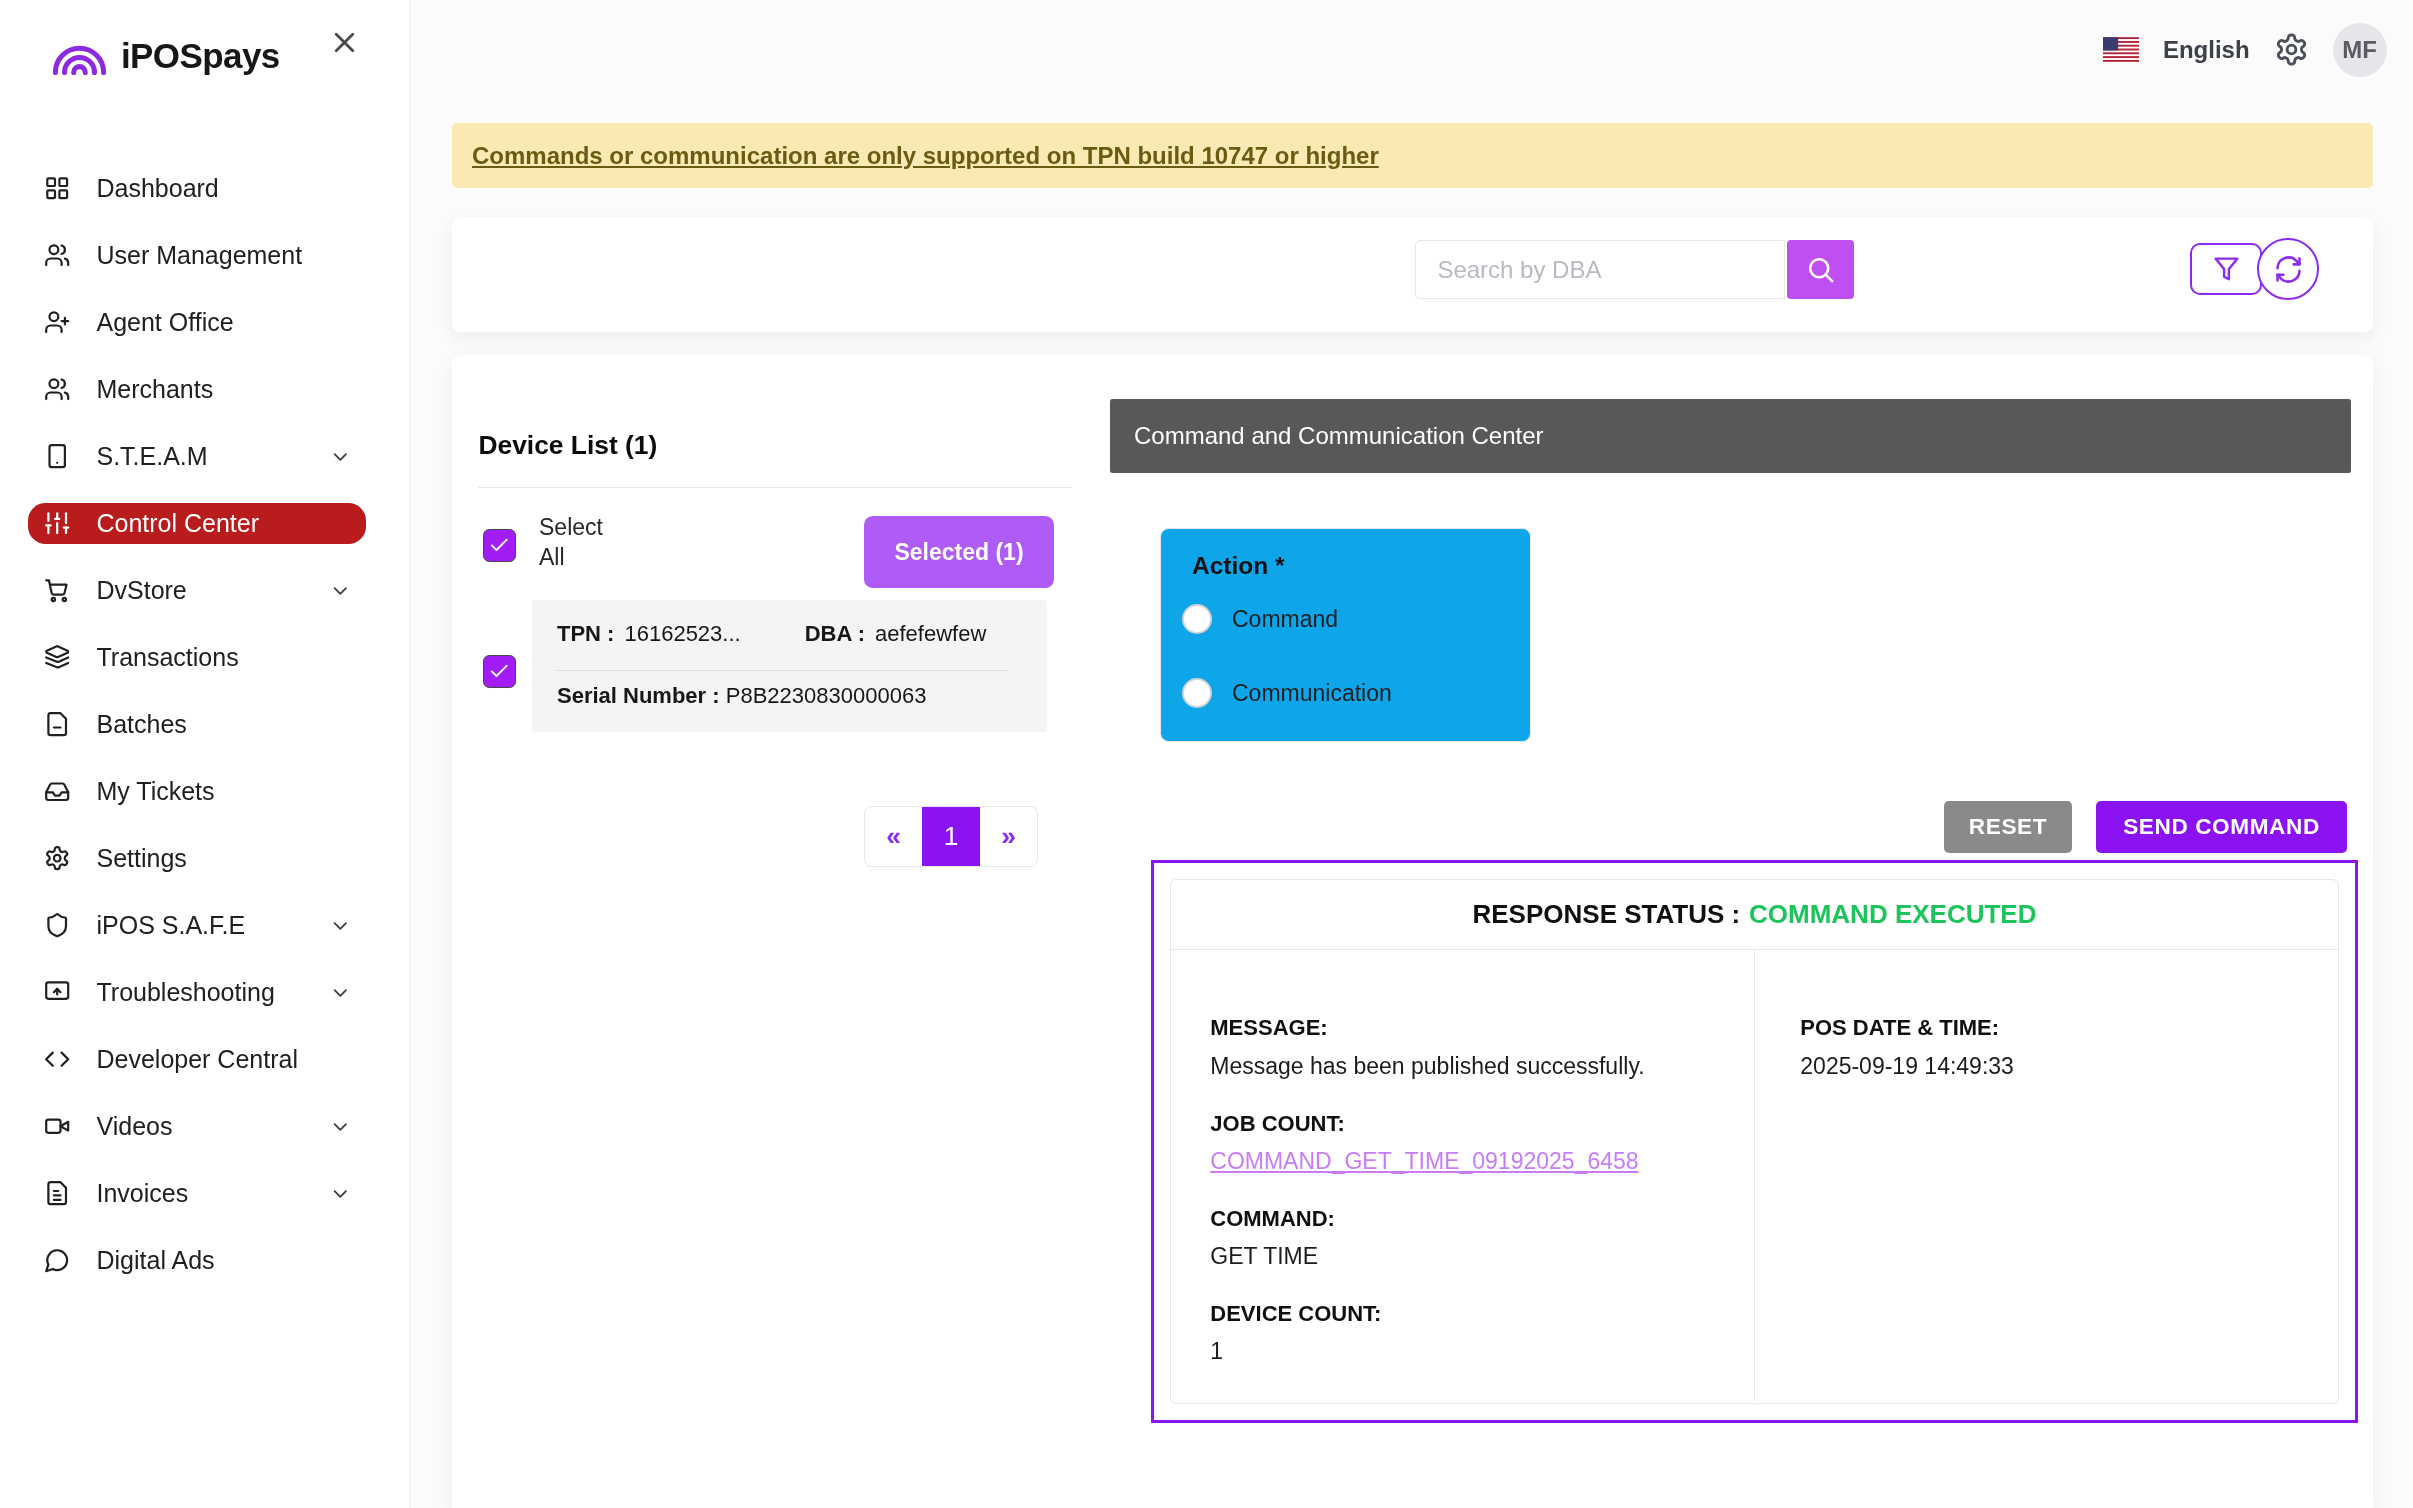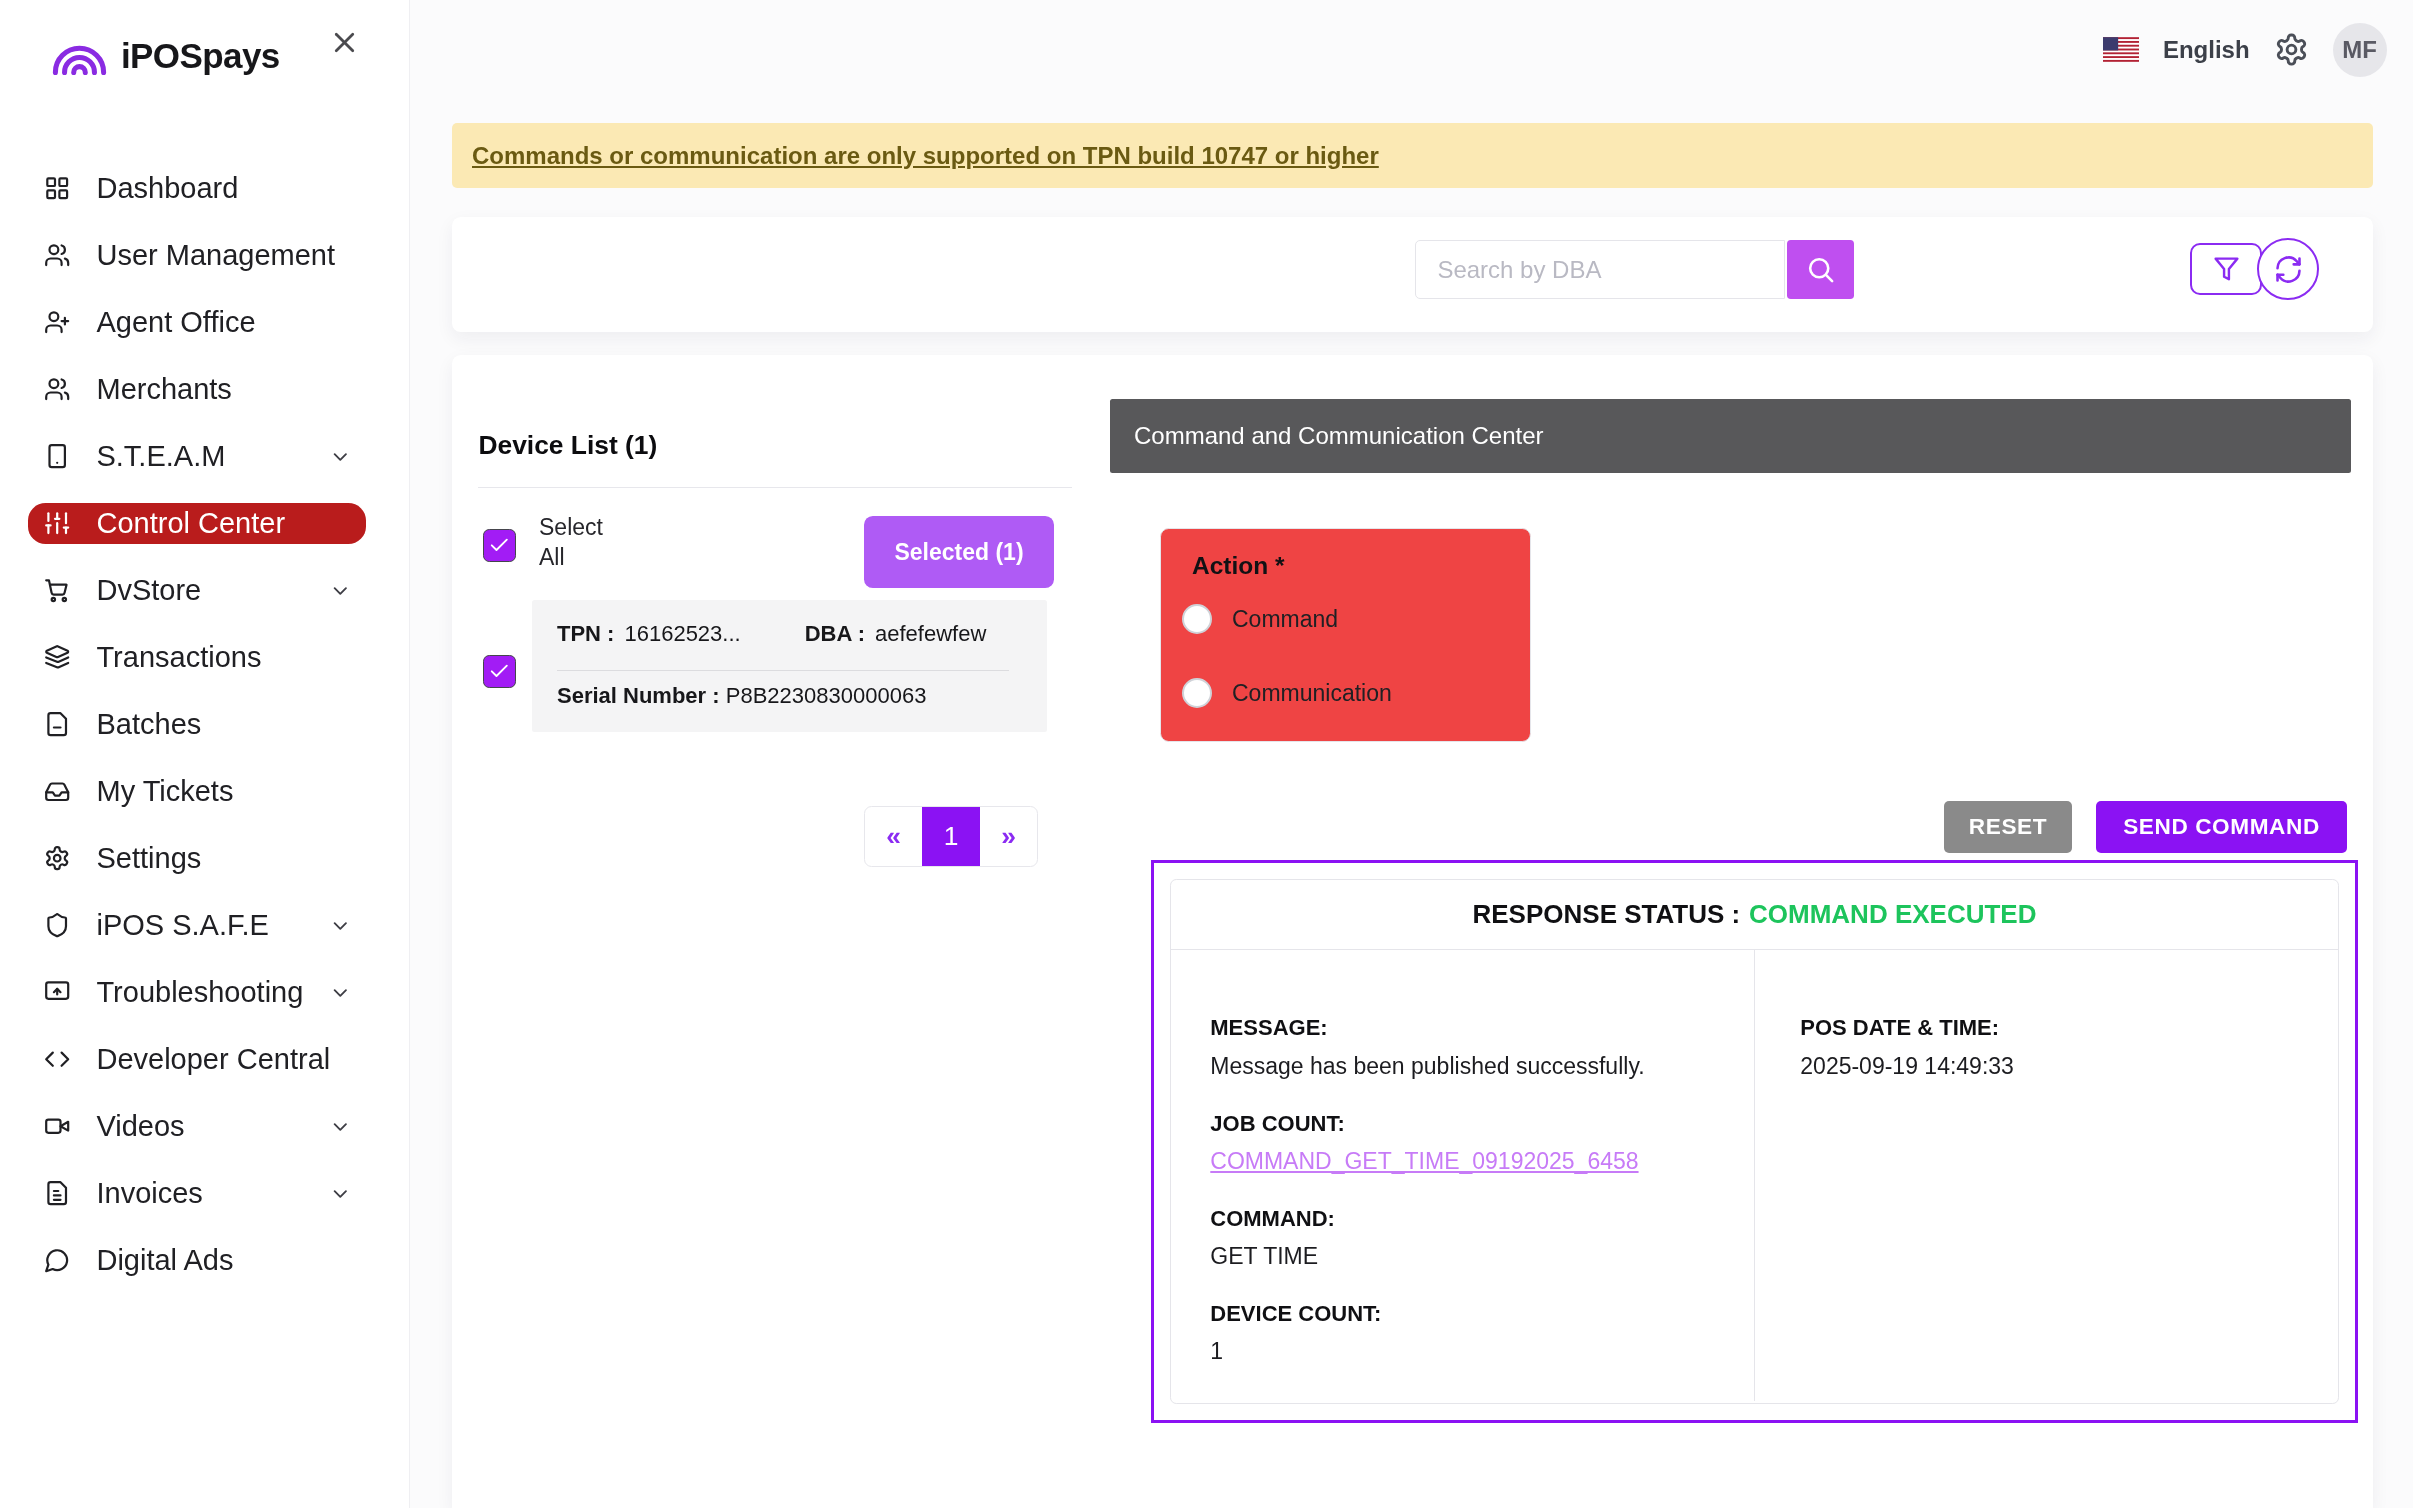--- a/index.html
+++ b/index.html
@@ -13,21 +13,21 @@
   .logo { position:absolute; left:48px; top:35px; display:flex; align-items:center; gap:10px; }
   .logo-mark svg { display:block; }
   .logo-text { font-size:35px; font-weight:800; color:#17171a; letter-spacing:-0.6px; }
   .close-btn { position:absolute; left:328px; top:26.4px; width:33px; height:33px;
     color:#4a4a4e; cursor:pointer; }
   .nav { position:absolute; left:0; top:168px; width:410px; }
   .side-item { position:relative; height:41px; margin:0 44px 26px 28px; padding-left:15.7px;
     display:flex; align-items:center; gap:26.4px; border-radius:17.6px; color:#202024; cursor:pointer; }
   .side-item .sicon { width:26.4px; height:26.4px; flex:0 0 26.4px; }
   .side-item .sicon svg { width:26.4px; height:26.4px; display:block; }
-  .slabel { font-size:29px; font-weight:500; white-space:nowrap; }
+  .slabel { font-size:25px; font-weight:500; white-space:nowrap; }
   .side-item.active { background:#b91c1c; color:#ffffff;text-align:right; }
   .chev { position:absolute; right:14px; top:50%; transform:translateY(-50%);
     width:22.6px; height:22.6px; color:#3f3f46; }
   .chev svg { width:22.6px; height:22.6px; display:block; }
 
   
   .topbar { position:absolute; top:22.6px; right:26.4px; display:flex; align-items:center; gap:24px; z-index:6; }
   .flag { width:36px; height:25px; display:block; }
   .lang-label { font-size:24px; font-weight:600; color:#3c4049; }
   .gear-btn { width:35px; height:35px; color:#4b4f58; cursor:pointer; }
@@ -98,21 +98,21 @@
     border:1.3px solid #e7e7ec; border-radius:7.5px; background:#fff; overflow:hidden; }
   .page-cell { width:57px; display:flex; align-items:center; justify-content:center;
     font-size:26.4px; color:#8b2bf2; font-weight:600; cursor:pointer; }
   .page-cell.current { width:58px; background:#8b12f3; color:#fff; font-weight:500; }
 
   
   .cc-header { position:absolute; left:658px; top:44px; width:1241px; height:74px;
     background:#58585a; border-radius:2.5px; display:flex; align-items:center; padding-left:24px; }
   .cc-header-title { font-size:24px; color:#ffffff; }
   .action-card { position:absolute; left:708px; top:173px; width:371px; height:214px;
-    border:1.3px solid #e5e5ea; border-radius:8.8px; background:#ef4444; }
+    border:1.3px solid #e5e5ea; border-radius:8.8px; background:#0ea5e9; }
   .action-title { position:absolute; left:31px; top:22.6px; font-size:24.5px; font-weight:700; color:#111114; }
   .radio-row { position:absolute; left:21px; display:flex; align-items:center; gap:20px; cursor:pointer; }
   .radio-row.r1 { top:75px; } .radio-row.r2 { top:149px; }
   .radio-circle { width:30px; height:30px; border-radius:50%; border:2.5px solid #cfd2d8; background:#fff; }
   .radio-label { font-size:23px; color:#202024; }
 
   .reset-btn { position:absolute; left:1492px; top:446px; width:128px; height:52px;
     background:#8a8a8a; border:none; border-radius:5px; color:#fff; font-size:22.6px; font-weight:600;
     font-family:"Liberation Sans",sans-serif; letter-spacing:0.6px; cursor:pointer; }
   .send-btn { position:absolute; left:1644px; top:446px; width:251px; height:52px;

